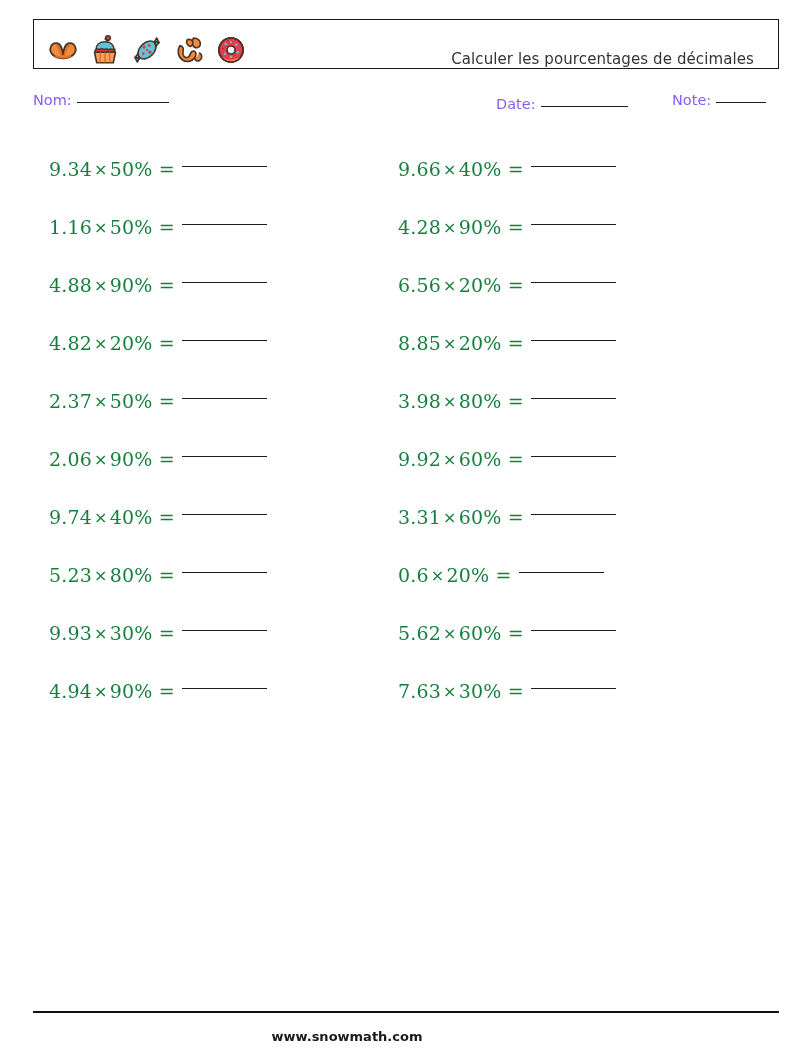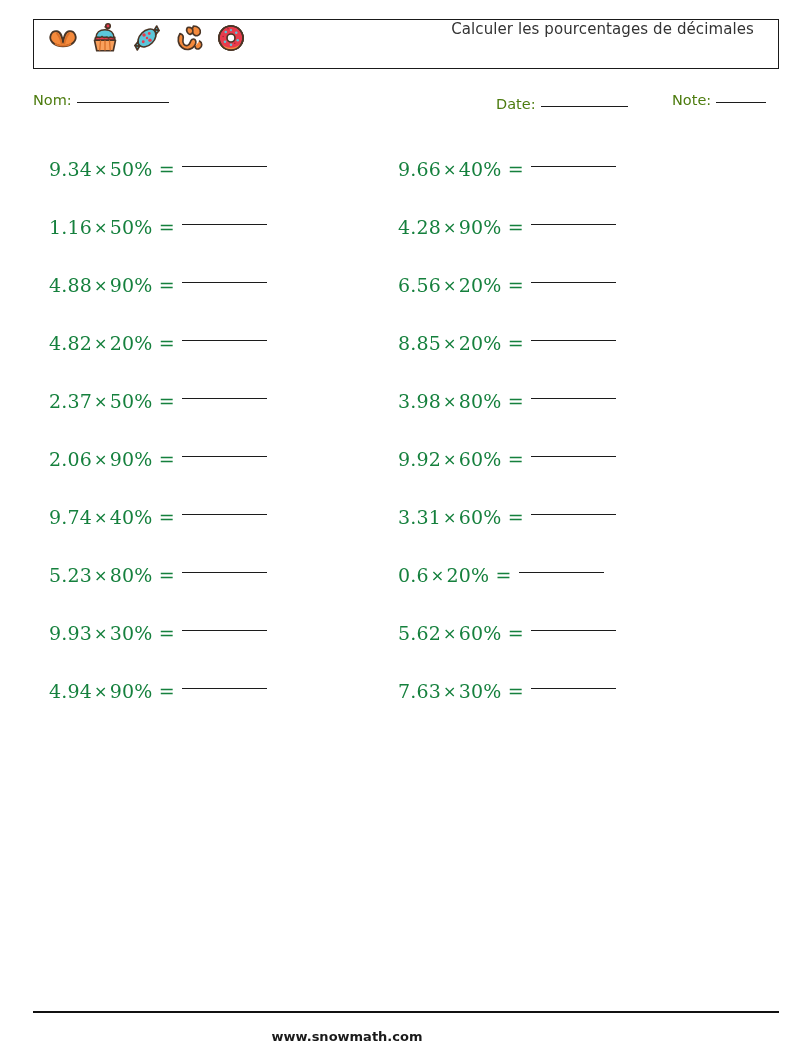--- a/index.html
+++ b/index.html
@@ -20,21 +20,21 @@
   
   #header-box {
     position: absolute;
     left: 33px;
     top: 19px;
     width: 746px;
     height: 50px;
     border: 1px solid #1a1a1a;
     box-sizing: border-box;
     display: flex;
-    align-items: flex-start;
+    align-items: flex-end;
   }
   #header-icons {
     display: flex;
     align-items: center;
     gap: 6px;
     padding-left: 11px;
   }
   #header-icons .icon {
     width: 36px;
     height: 36px;
@@ -53,21 +53,21 @@
   }
 
   
   #meta-row {
     position: absolute;
     left: 33px;
     top: 92px;
     width: 746px;
     height: 24px;
     font-size: 14.5px;
-    color: #4d7c0f;
+    color: #8b5cf6;
   }
   .meta-field {
     position: absolute;
     white-space: nowrap;
     display: inline-flex;
     align-items: baseline;
     gap: 5px;
   }
   .meta-label { font-size: 14.5px; }
   .meta-blank {

